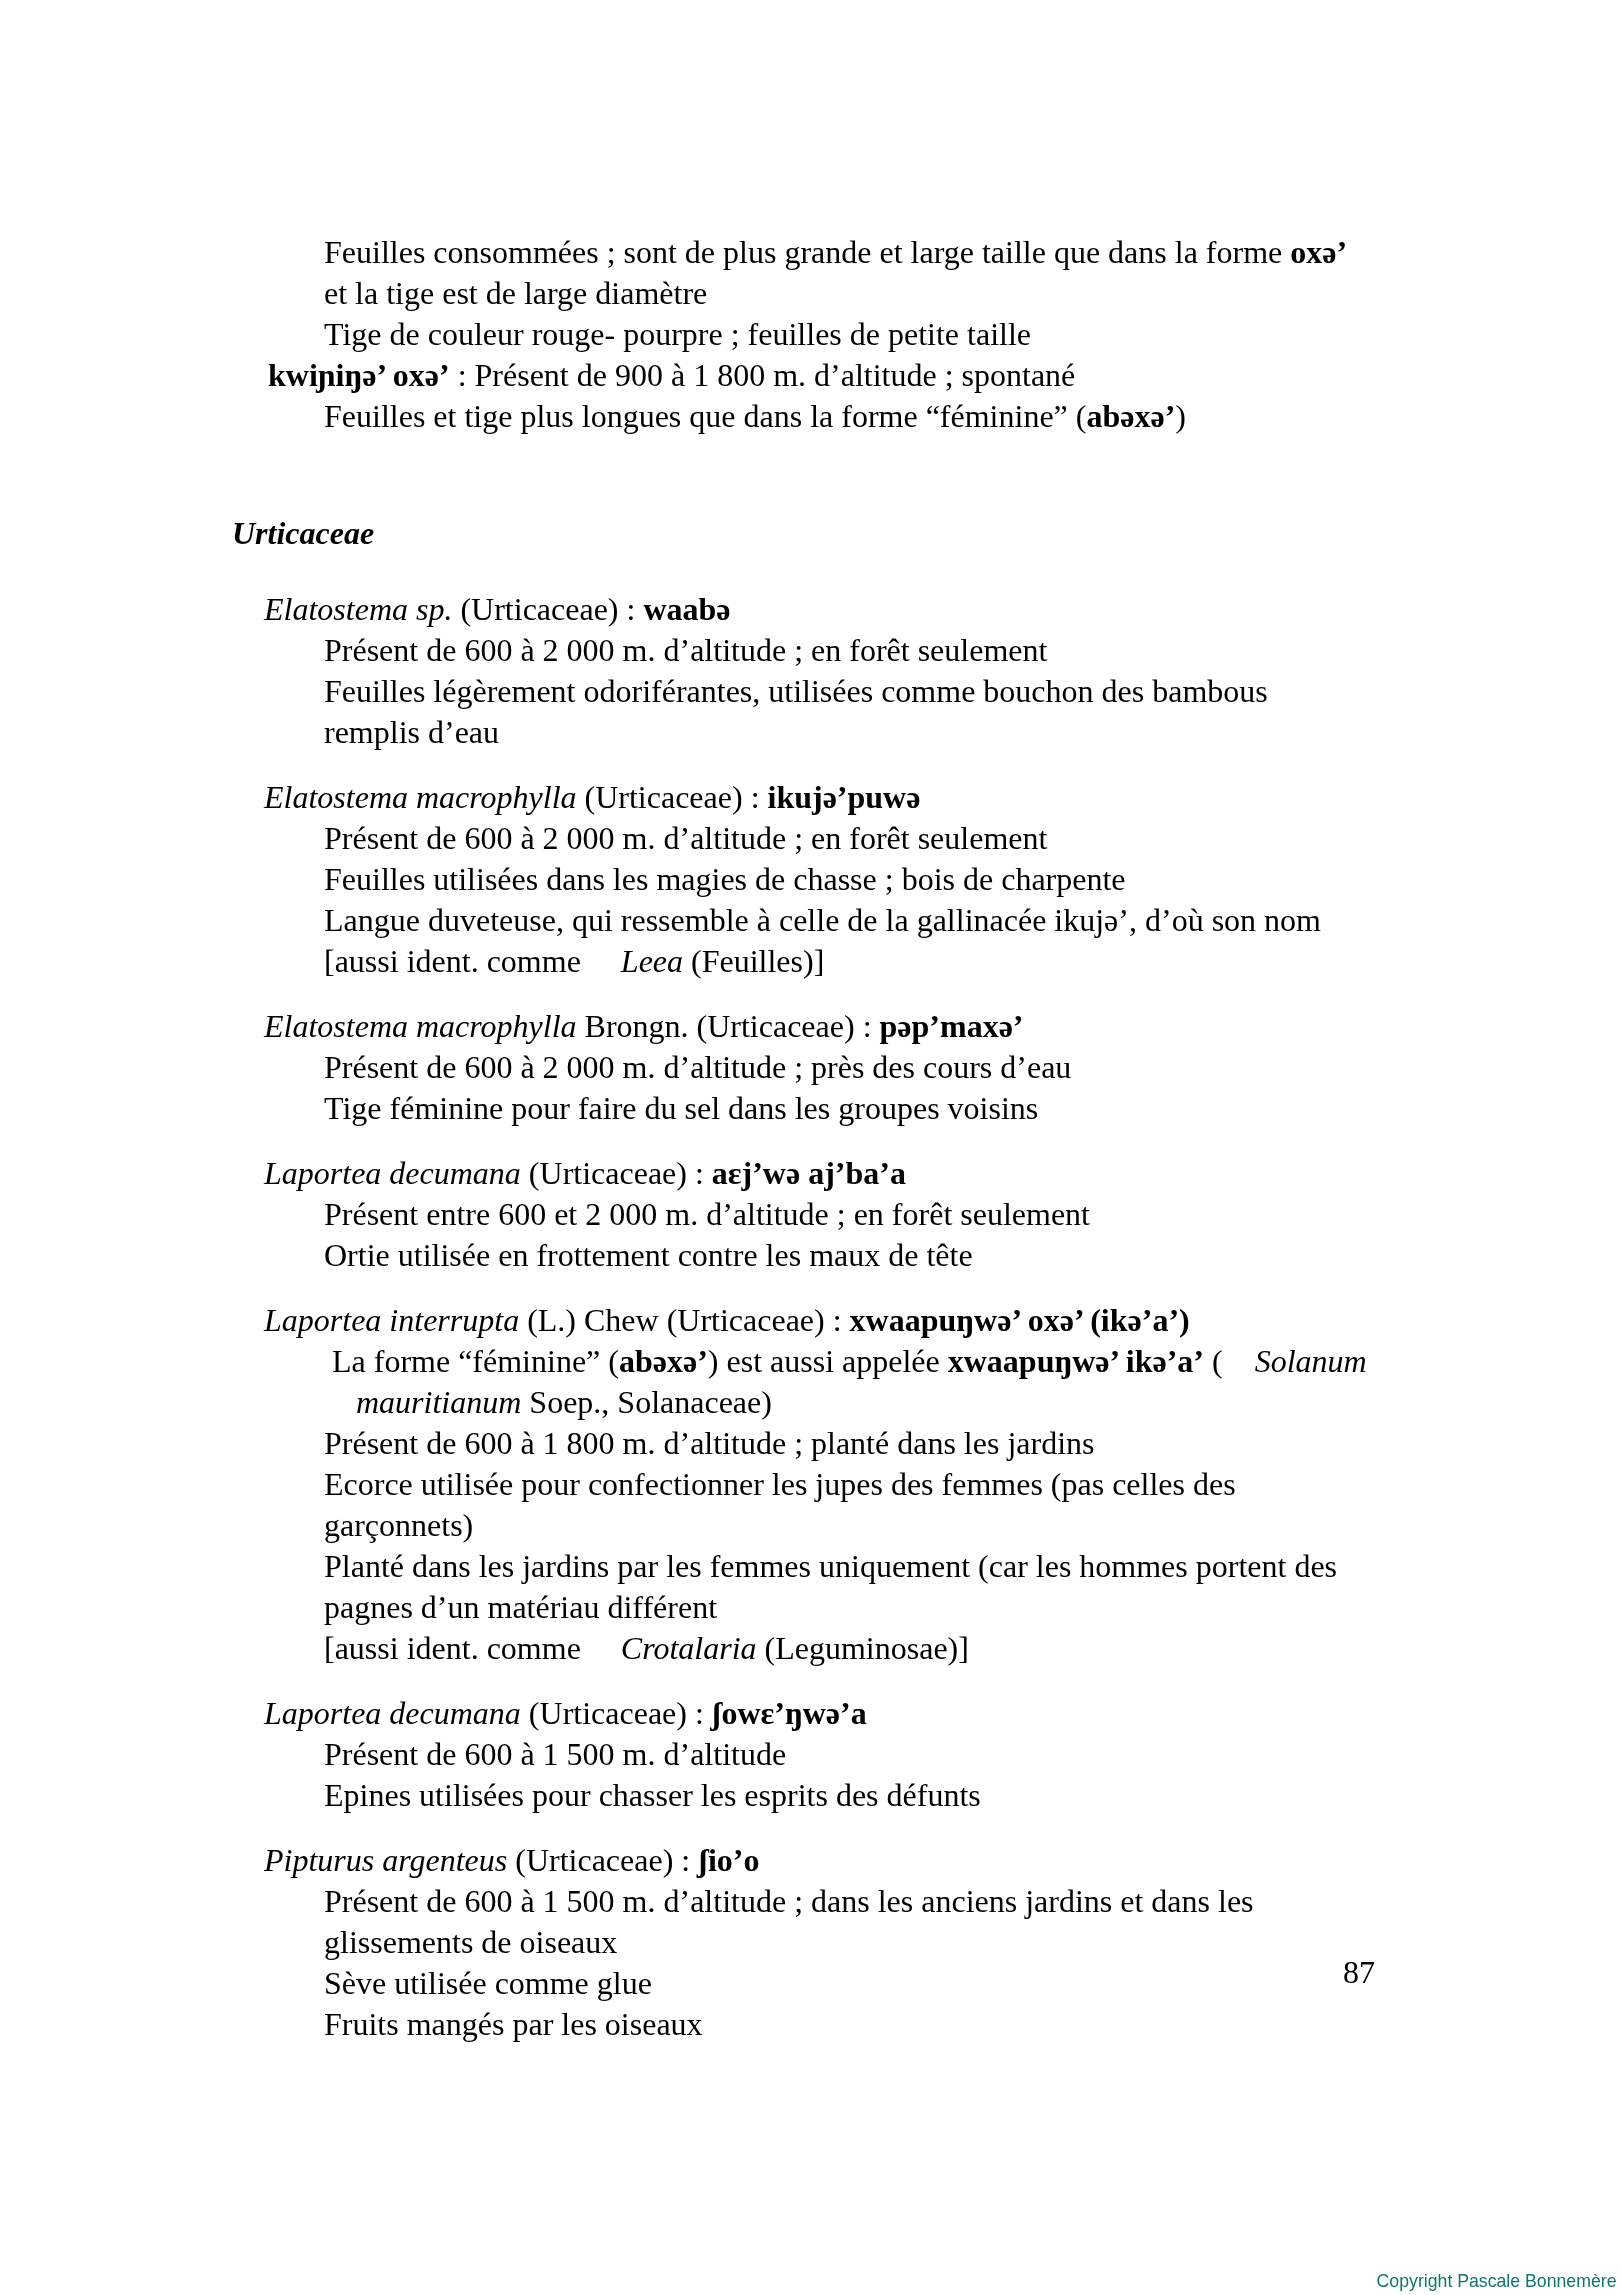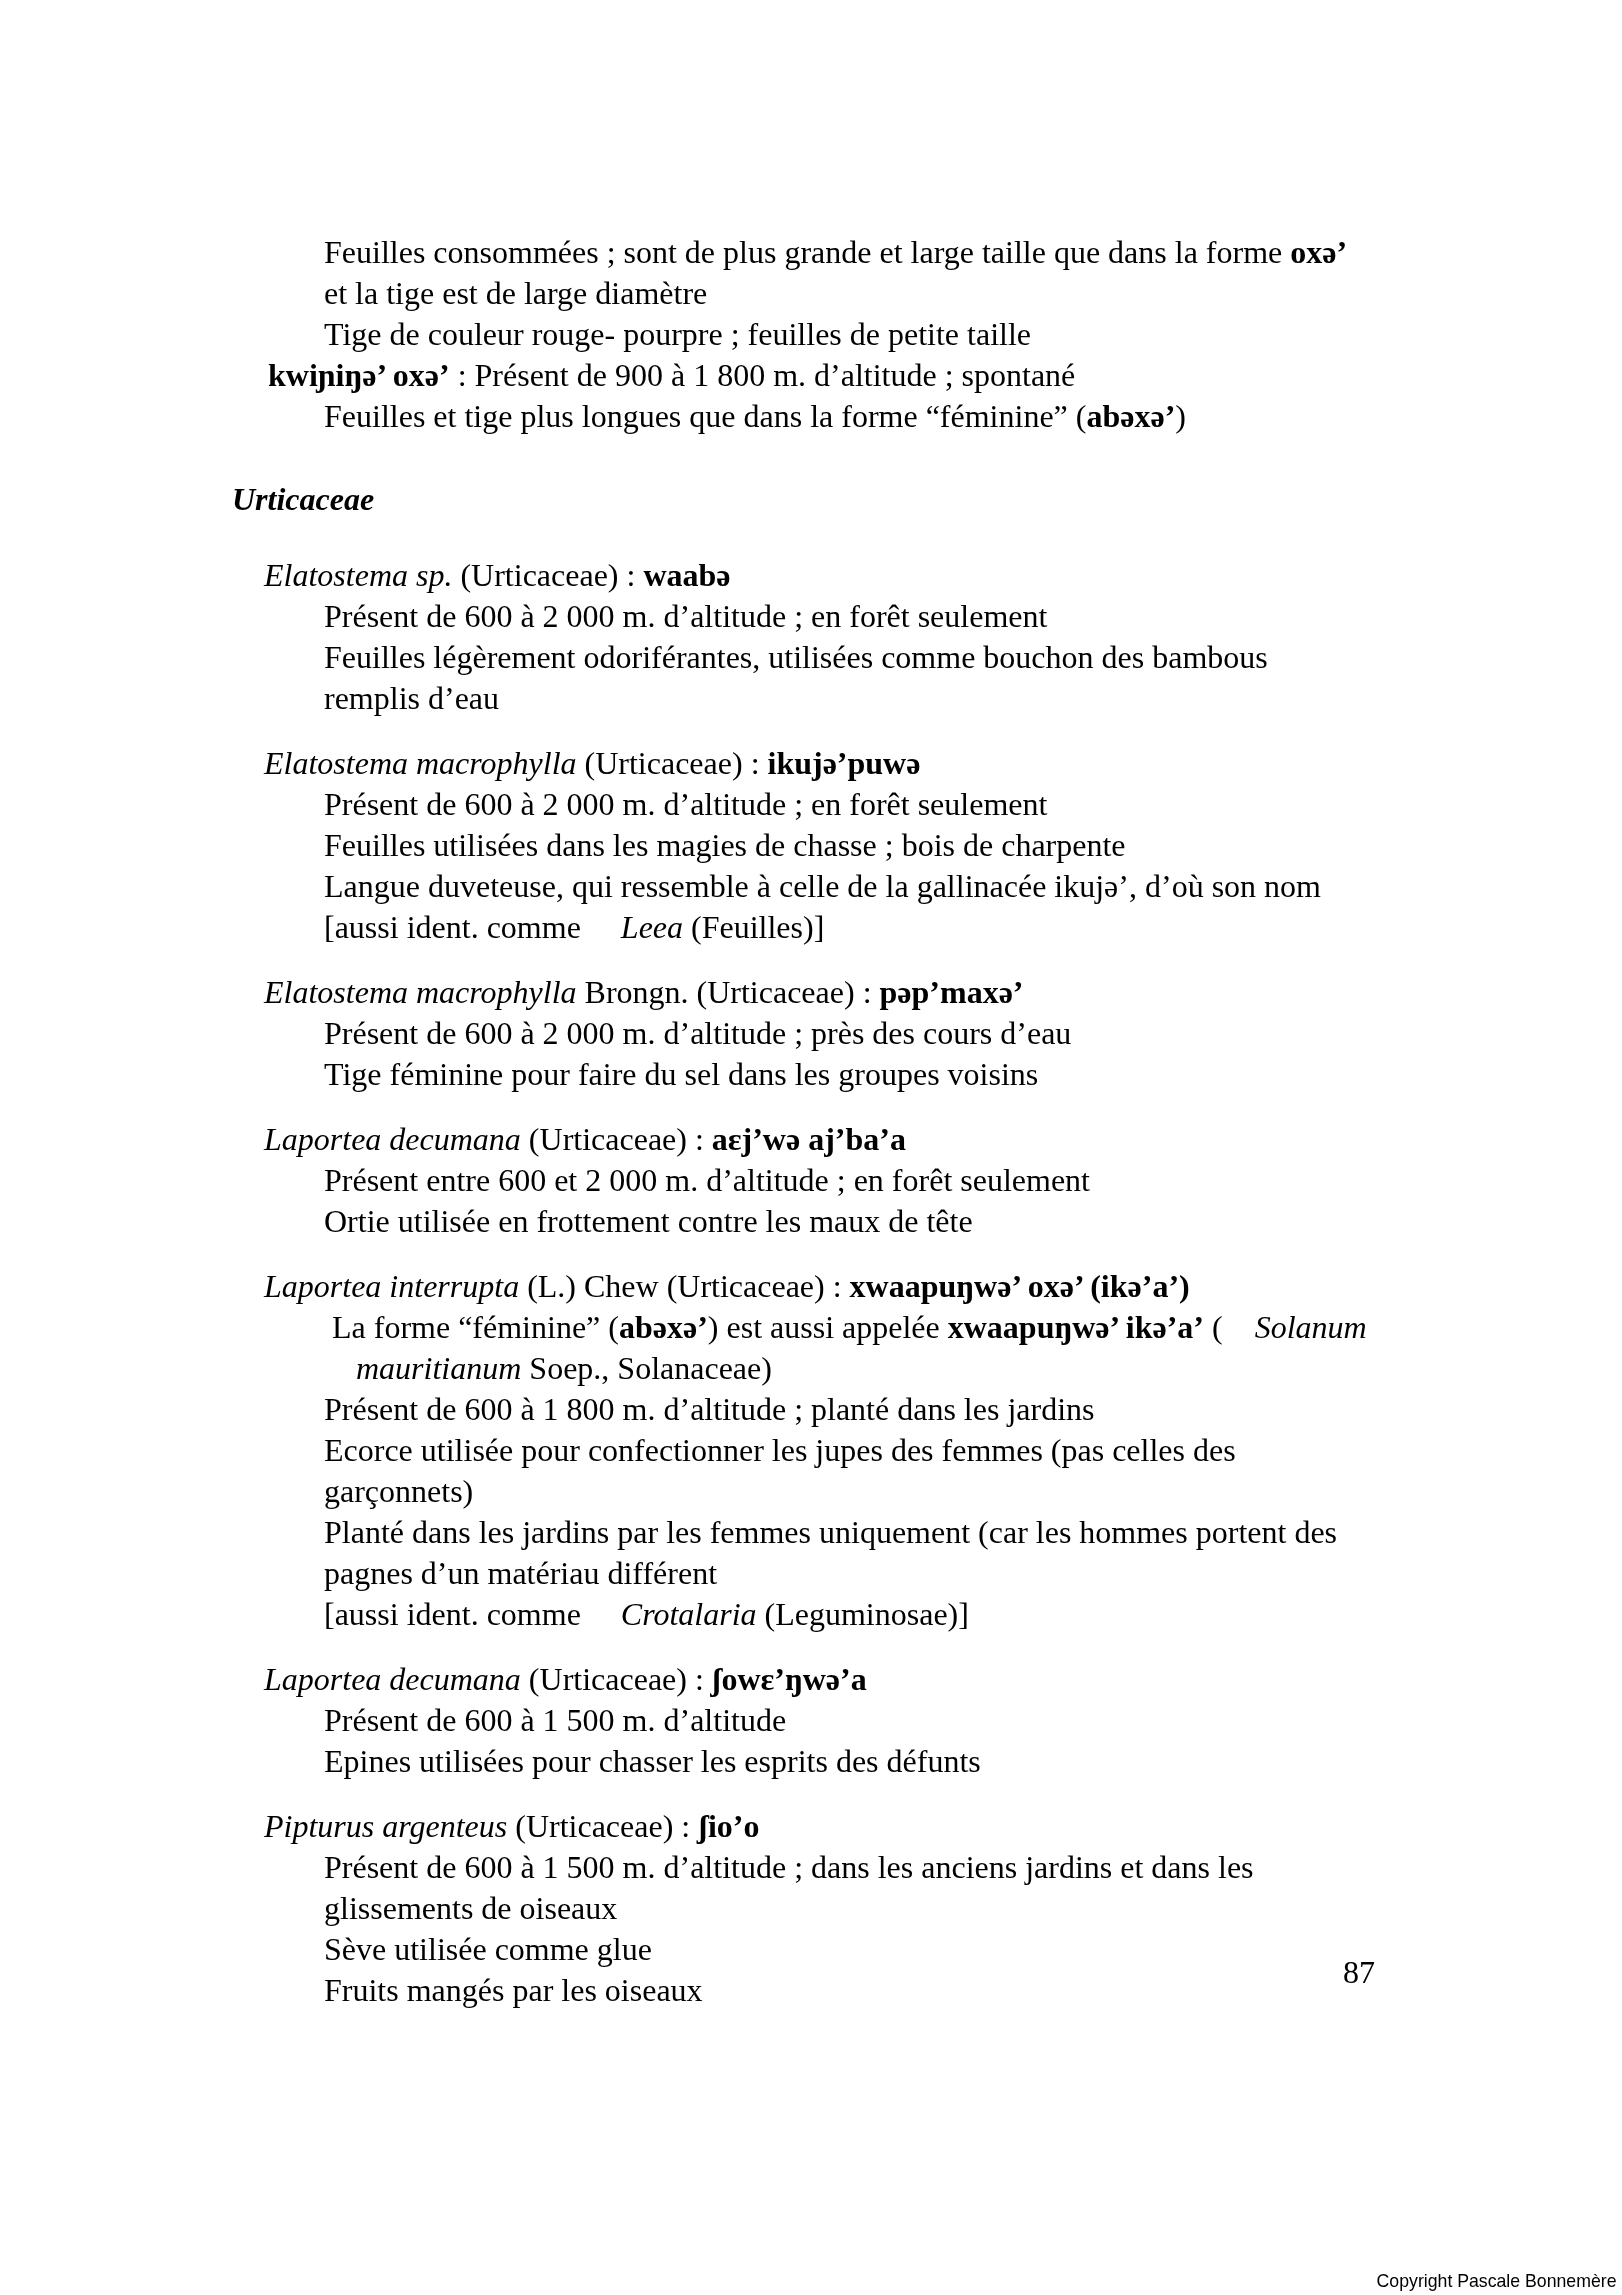--- a/index.html
+++ b/index.html
@@ -12,21 +12,21 @@
     font-family: "Liberation Serif", "DejaVu Serif", serif;
     color: #000000;
   }
   .content {
     position: absolute;
     top: 232px;
     left: 232px;
     right: 44px;
   }
   .block { margin: 0 0 24px 0; }
-  .block.heading { margin-top: 42px; margin-bottom: 35px; }
+  .block.heading { margin-top: 76px; margin-bottom: 35px; }
   .line {
     white-space: pre;
     font-size: 32px;
     line-height: 41px;
   }
   .ind-1 { padding-left: 36px; }
   .ind-2 { padding-left: 92px; }
   .st-n { font-weight: normal; font-style: normal; }
   .st-b { font-weight: bold; }
   .st-i { font-style: italic; margin-left: 32px; }
@@ -37,21 +37,21 @@
     left: 1343px;
     font-size: 32px;
     line-height: 41px;
   }
   .copyright {
     position: absolute;
     right: 6.5px;
     bottom: 2.6px;
     font-family: "Liberation Sans", "DejaVu Sans", sans-serif;
     font-size: 17.7px;
-    color: #000000;
+    color: #0f766e;
   }
 </style>
 </head>
 <body>
 
 <div class="content">
     <div class="block">
       <div class="line ind-2"><span class="st-n">Feuilles consommées ; sont de plus grande et large taille que dans la forme </span><span class="st-b">oxə’</span></div>
       <div class="line ind-2"><span class="st-n">et la tige est de large diamètre</span></div>
       <div class="line ind-2"><span class="st-n">Tige de couleur rouge- pourpre ; feuilles de petite taille</span></div>

